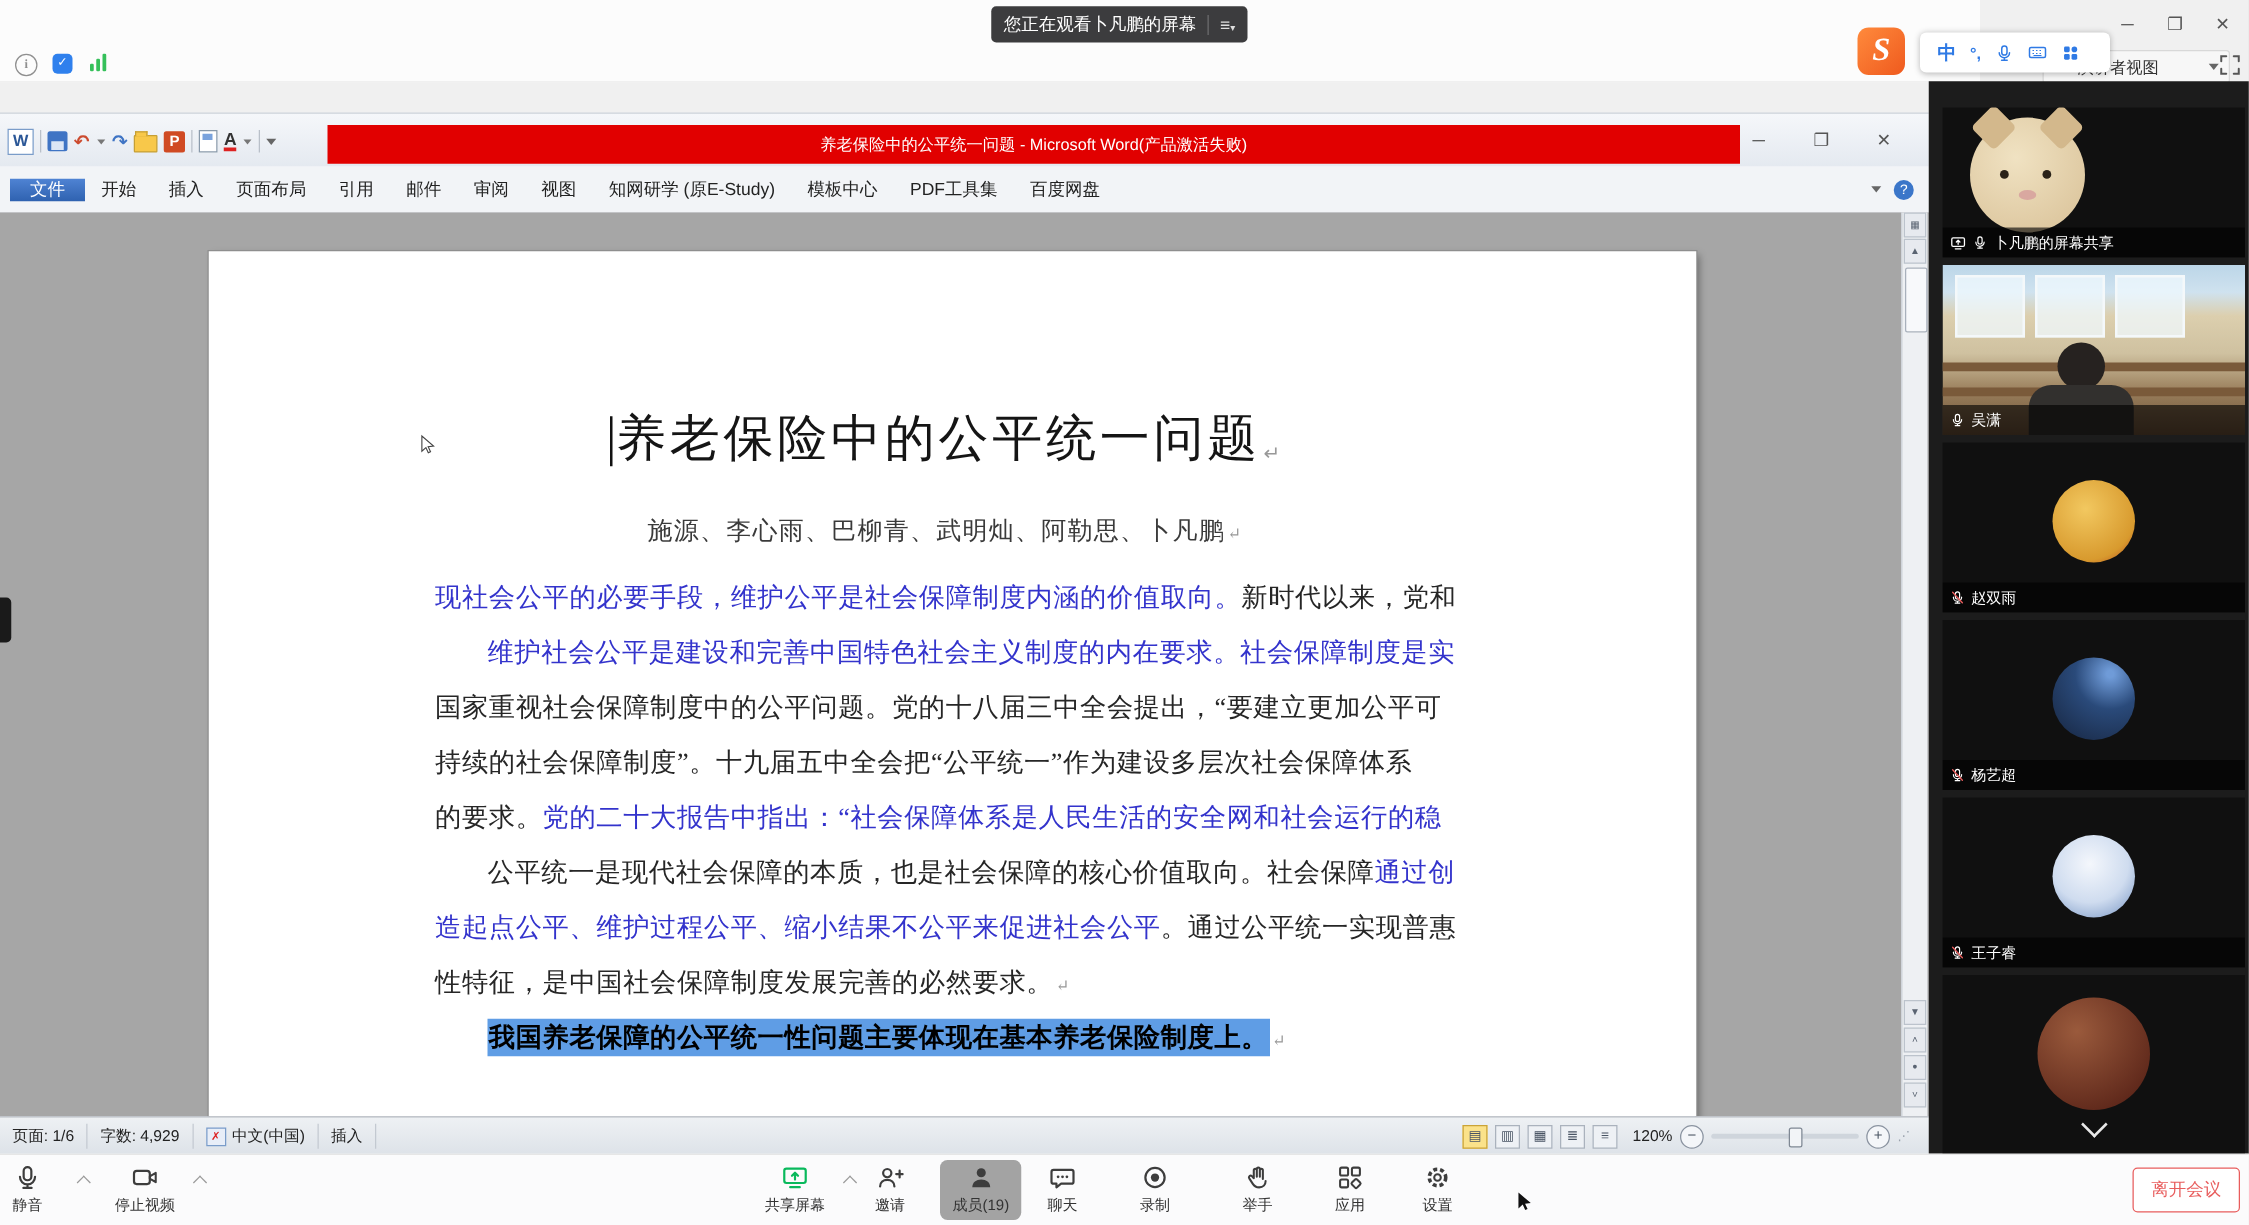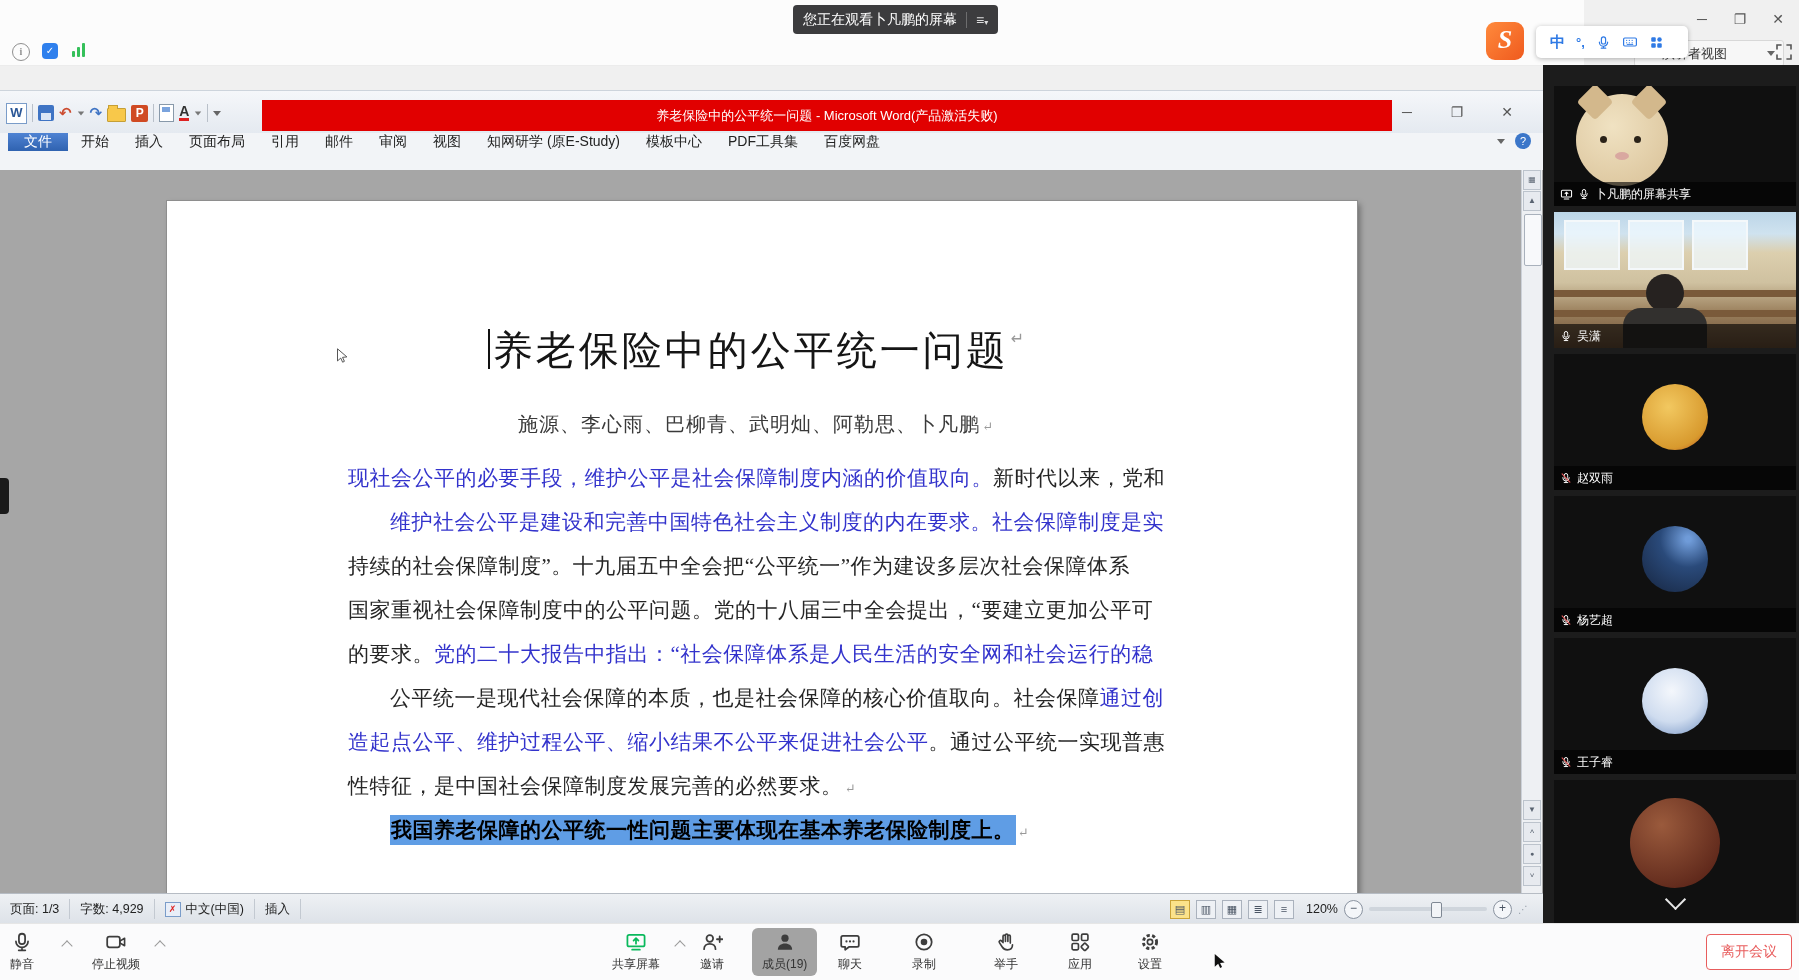--- a/index.html
+++ b/index.html
@@ -47,30 +47,30 @@
   .folder{width:17px;height:12px;background:#f8c84a;border:1px solid #c59f36;border-radius:1px;position:relative;margin-top:3px;}
   .folder:before{content:"";position:absolute;left:0;top:-4px;width:8px;height:3px;background:#f8c84a;border:1px solid #c59f36;border-bottom:none;}
   .pbox{width:17px;height:17px;background:#d04a23;color:#fff;font-weight:bold;font-size:12px;text-align:center;line-height:17px;border-radius:2px;}
   .pastei{width:13px;height:16px;background:#fff;border:1px solid #8899aa;position:relative;}
   .pastei:after{content:"";position:absolute;left:2px;top:2px;width:8px;height:5px;background:#7aa3dd;}
   .fontA{font-weight:bold;font-size:14px;color:#333;border-bottom:3px solid #d22;line-height:13px;}
   #redbar{left:262px;top:9px;width:1130px;height:31px;background:#e10000;color:#fff;font-size:13px;
     display:flex;align-items:center;justify-content:center;}
   
   #ribbon{left:0;top:133px;width:1543px;height:37px;background:#f2f4f7;border-bottom:1px solid #c9ced5;
-    display:flex;align-items:flex-start;}
+    display:flex;align-items:center;}
   #ribbon .rtab{font-size:14px;color:#222;display:flex;align-items:center;padding:0 13px;}
   #ribbon .rtab.file{background:linear-gradient(#4f83d3,#2f62b0);color:#fff;padding:0 16px;margin-left:8px;}
   .helpq{width:16px;height:16px;border-radius:50%;background:#3b76c9;color:#fff;font-size:11px;text-align:center;line-height:16px;}
 
   
   #docarea{left:0;top:170px;width:1543px;height:723px;background:#a6a6a6;overflow:hidden;}
   #page{position:absolute;left:167px;top:31px;width:1190px;height:740px;background:#fff;
     box-shadow:0 0 0 1px #8e8e8e,3px 3px 6px rgba(0,0,0,.35);}
-  #doctitle-row{position:absolute;left:181px;top:128px;width:816px;display:flex;justify-content:center;align-items:flex-start;}
+  #doctitle-row{position:absolute;left:181px;top:128px;width:816px;display:flex;justify-content:center;align-items:flex-end;}
   .caret{display:inline-block;width:2px;height:40px;background:#111;margin-right:3px;}
   #doctitle{font-family:"Liberation Serif","DejaVu Serif",serif;font-size:40px;letter-spacing:3px;color:#151515;line-height:1.1;}
   #authors-row{position:absolute;left:181px;top:210px;width:816px;text-align:center;
     font-family:"Liberation Serif","DejaVu Serif",serif;font-size:20px;letter-spacing:1px;color:#3a3a3a;}
   #body{position:absolute;left:181px;top:255px;width:820px;font-family:"Liberation Serif","DejaVu Serif",serif;
     font-size:21px;letter-spacing:.5px;}
   .dline{height:44px;line-height:44px;white-space:nowrap;}
   .ind{padding-left:42px;}
   .t-blue{color:#3333cc;}
   .t-black{color:#262626;}
@@ -305,22 +305,22 @@
       <span class="caret"></span>
       <span id="doctitle">养老保险中的公平统一问题</span>
       <span class="pmark big">↵</span>
     </div>
     <div id="authors-row">
       <span>施源、李心雨、巴柳青、武明灿、阿勒思、卜凡鹏</span><span class="pmark">↵</span>
     </div>
     <div id="body">
       <div class="dline"><span class="t-blue">现社会公平的必要手段，维护公平是社会保障制度内涵的价值取向。</span><span class="t-black">新时代以来，党和</span></div>
       <div class="dline ind"><span class="t-blue">维护社会公平是建设和完善中国特色社会主义制度的内在要求。社会保障制度是实</span></div>
+      <div class="dline"><span class="t-black">国家重视社会保障制度中的公平问题。党的十八届三中全会提出，“要建立更加公平可</span></div>
       <div class="dline"><span class="t-black">持续的社会保障制度”。十九届五中全会把“公平统一”作为建设多层次社会保障体系</span></div>
-      <div class="dline"><span class="t-black">国家重视社会保障制度中的公平问题。党的十八届三中全会提出，“要建立更加公平可</span></div>
       <div class="dline"><span class="t-black">的要求。</span><span class="t-blue">党的二十大报告中指出：“社会保障体系是人民生活的安全网和社会运行的稳</span></div>
       <div class="dline ind"><span class="t-black">公平统一是现代社会保障的本质，也是社会保障的核心价值取向。社会保障</span><span class="t-blue">通过创</span></div>
       <div class="dline"><span class="t-blue">造起点公平、维护过程公平、缩小结果不公平来促进社会公平</span><span class="t-black">。通过公平统一实现普惠</span></div>
       <div class="dline"><span class="t-black">性特征，是中国社会保障制度发展完善的必然要求。</span><span class="pmark">↵</span></div>
       <div class="dline ind"><span class="hl">我国养老保障的公平统一性问题主要体现在基本养老保险制度上。</span><span class="pmark">↵</span></div>
     </div>
   </div>
 </div>
 
 <div id="wsb" class="abs">
@@ -329,21 +329,21 @@
   <span id="sbthumb"></span>
   <span class="sbtn" style="top:630px">▼</span>
   <span class="sbtn" style="top:652px">˄</span>
   <span class="sbtn" style="top:674px;font-size:7px">●</span>
   <span class="sbtn" style="top:696px">˅</span>
 </div>
 <div id="lnotch" class="abs"></div>
 
 <div id="wstatus" class="abs">
   <span class="sseg">
-      <span>页面: 1/3</span>
+      <span>页面: 1/6</span>
     </span>
   <span class="sseg">
       <span>字数: 4,929</span>
     </span>
   <span class="sseg">
     <span class="spell">✗</span>
     <span>中文(中国)</span>
   </span>
   <span class="sseg">
       <span>插入</span>

